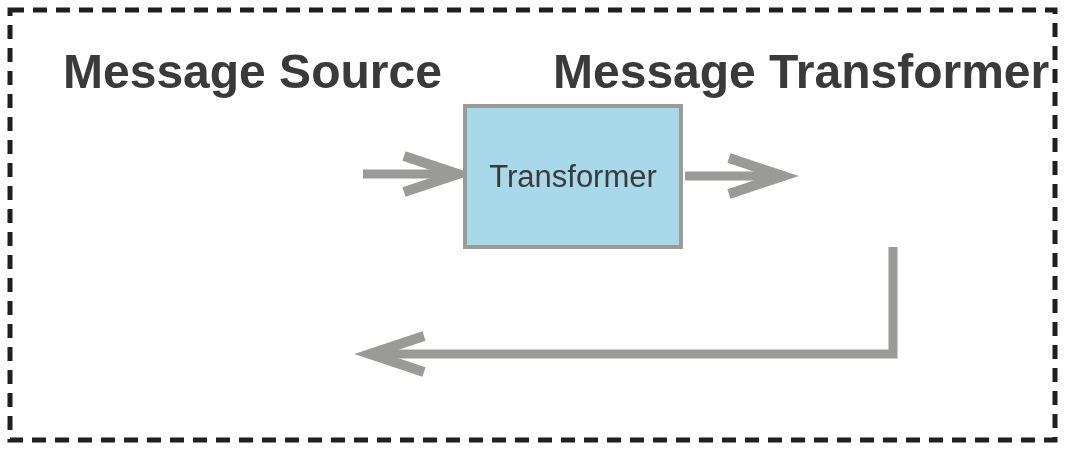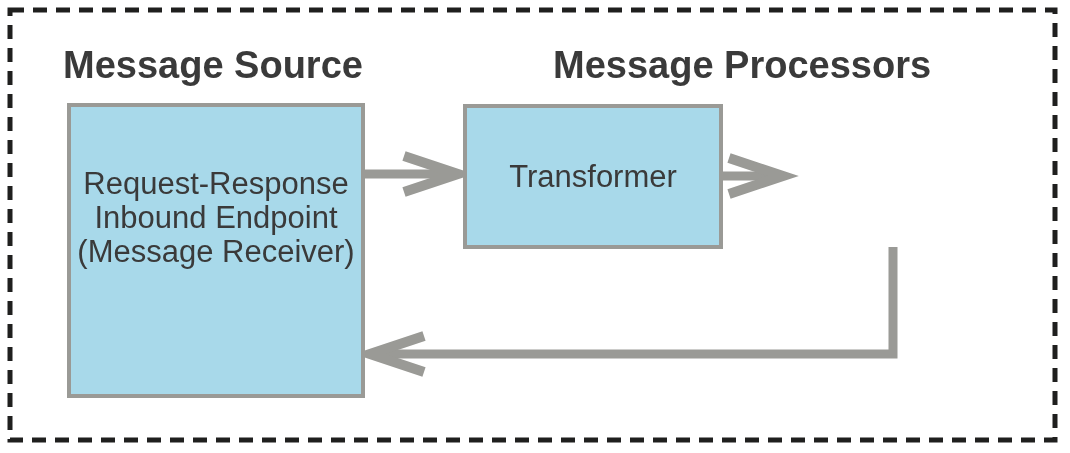--- a/index.html
+++ b/index.html
@@ -40,21 +40,21 @@
     stroke-width: 9;
   }
   .chevron {
     fill: none;
     stroke: var(--connector);
     stroke-width: 10;
     stroke-miterlimit: 10;
   }
   .heading {
     position: absolute;
-    font-size: 38px;
+    font-size: 48px;
     font-weight: bold;
     color: var(--text);
     white-space: nowrap;
   }
   .heading.source-heading  { left: 63px;  top: 44px; }
   .heading.processors-heading { left: 553px; top: 44px; }
   .node {
     position: absolute;
     background: var(--node-fill);
     border: 4px solid var(--node-border);
@@ -64,21 +64,21 @@
     text-align: center;
     white-space: pre-line;
   }
   .node.source {
     left: 67px; top: 103px;
     width: 298px; height: 295px;
     padding-top: 26px;
   }
   .node.transformer {
     left: 463px; top: 104px;
-    width: 260px; height: 145px;
+    width: 220px; height: 145px;
     display: flex; align-items: center; justify-content: center;
   }
   .node.component {
     left: 787px; top: 103px;
     width: 218px; height: 146px;
     display: flex; align-items: center; justify-content: center;
   }
 </style>
 </head>
 <body>
@@ -100,26 +100,21 @@
     </g>
 
     <g>
       <polyline class="shaft" points="893,247 893,354 376,354"></polyline>
       <polyline class="chevron" points="424,336 370,354 424,372"></polyline>
     </g>
   </svg>
 
   <div class="heading source-heading">Message Source</div>
 
-  <div class="heading processors-heading">Message Processors</div>
+  <div class="heading processors-heading">Message Transformer</div>
 
-  <div class="node source">
-    <span>Request-Response
-Inbound Endpoint
-(Message Receiver)</span>
-  </div>
 
   <div class="node transformer">
     <span>Transformer</span>
   </div>
 
 
 </div>
 
 </body></html>

